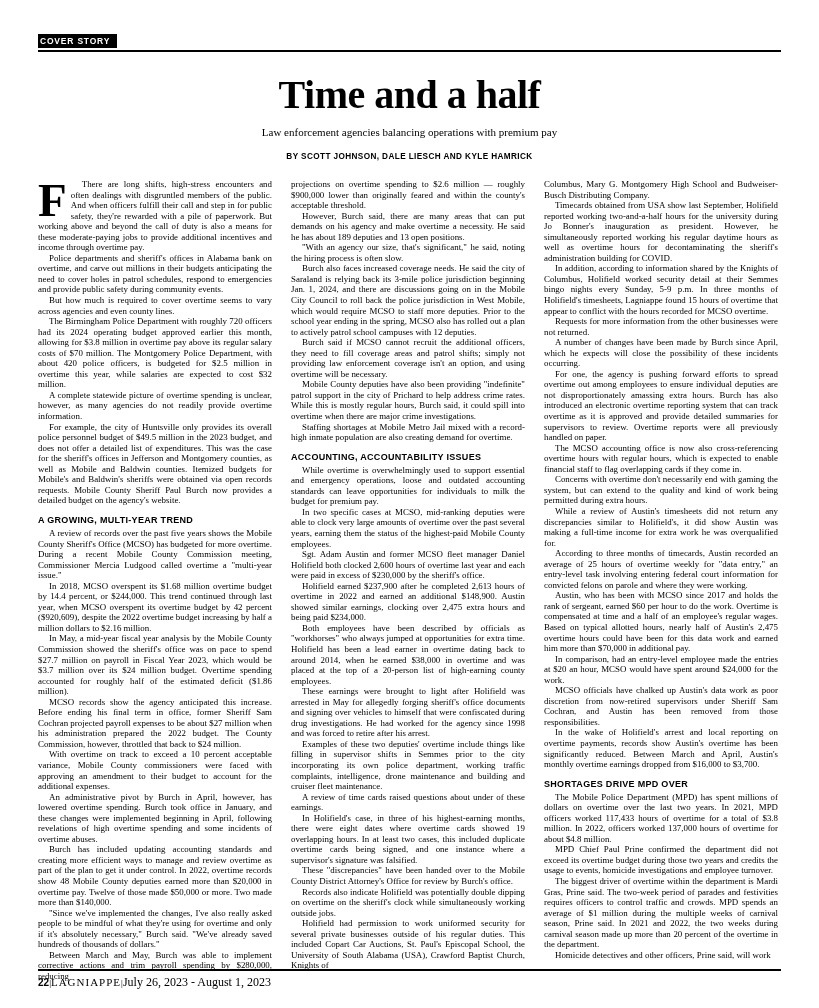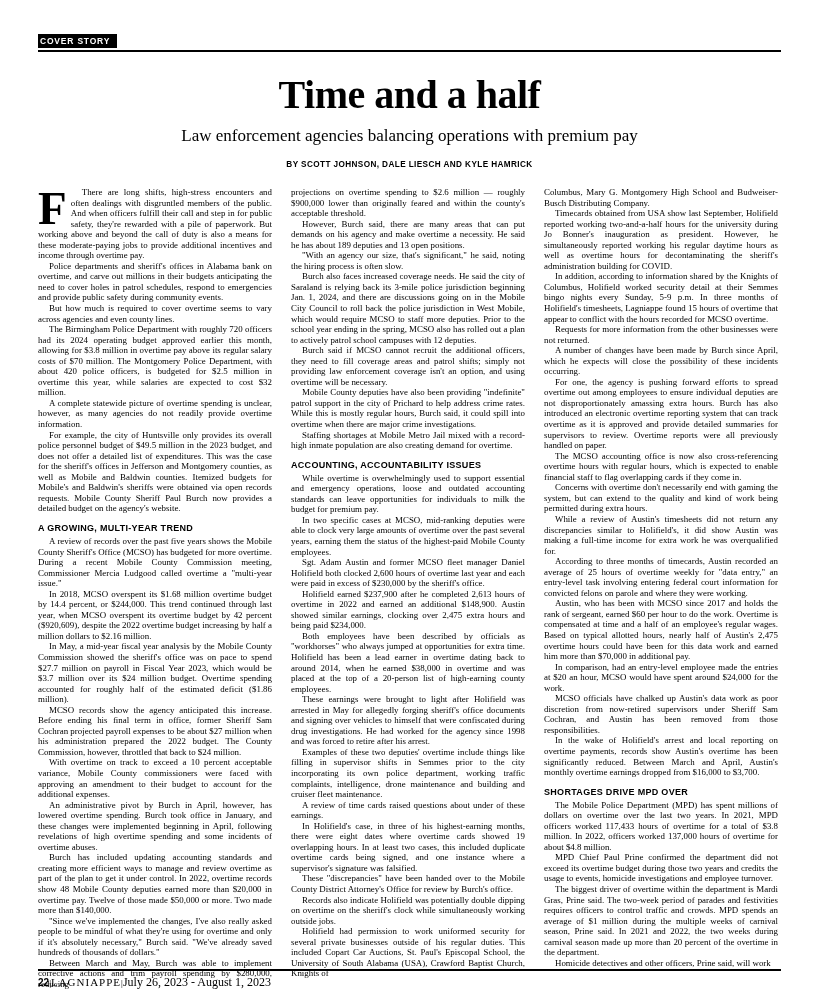--- a/index.html
+++ b/index.html
@@ -51,21 +51,21 @@
     font-family: "Liberation Serif", serif;
     font-weight: bold;
     font-size: 40px;
     letter-spacing: -0.5px;
     line-height: 1.05;
     margin: 4px 0 10px 0;
   }
   .subhead {
     text-align: center;
     font-family: "Liberation Serif", serif;
-    font-size: 17px;
+    font-size: 11px;
     margin: 0 0 14px 0;
   }
   .byline {
     text-align: center;
     font-family: "Liberation Sans", sans-serif;
     font-size: 8.2px;
     font-weight: bold;
     letter-spacing: 0.4px;
     margin: 0 0 18px 0;
   }

